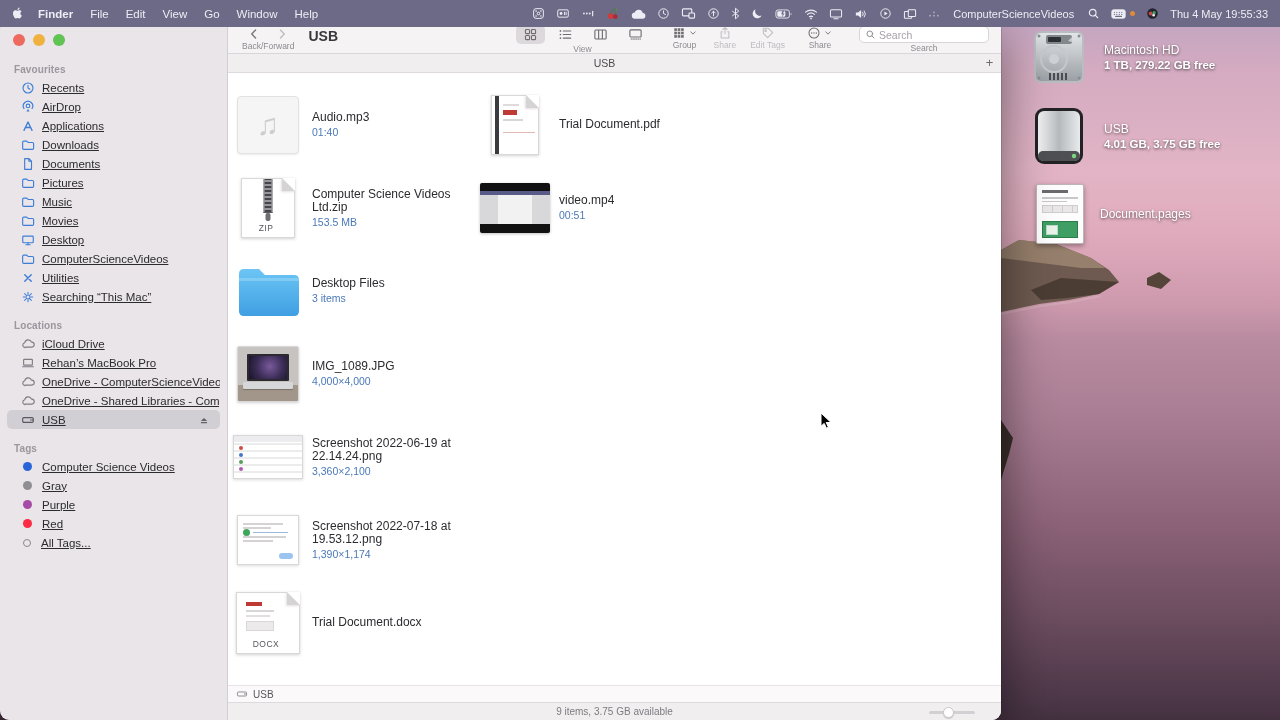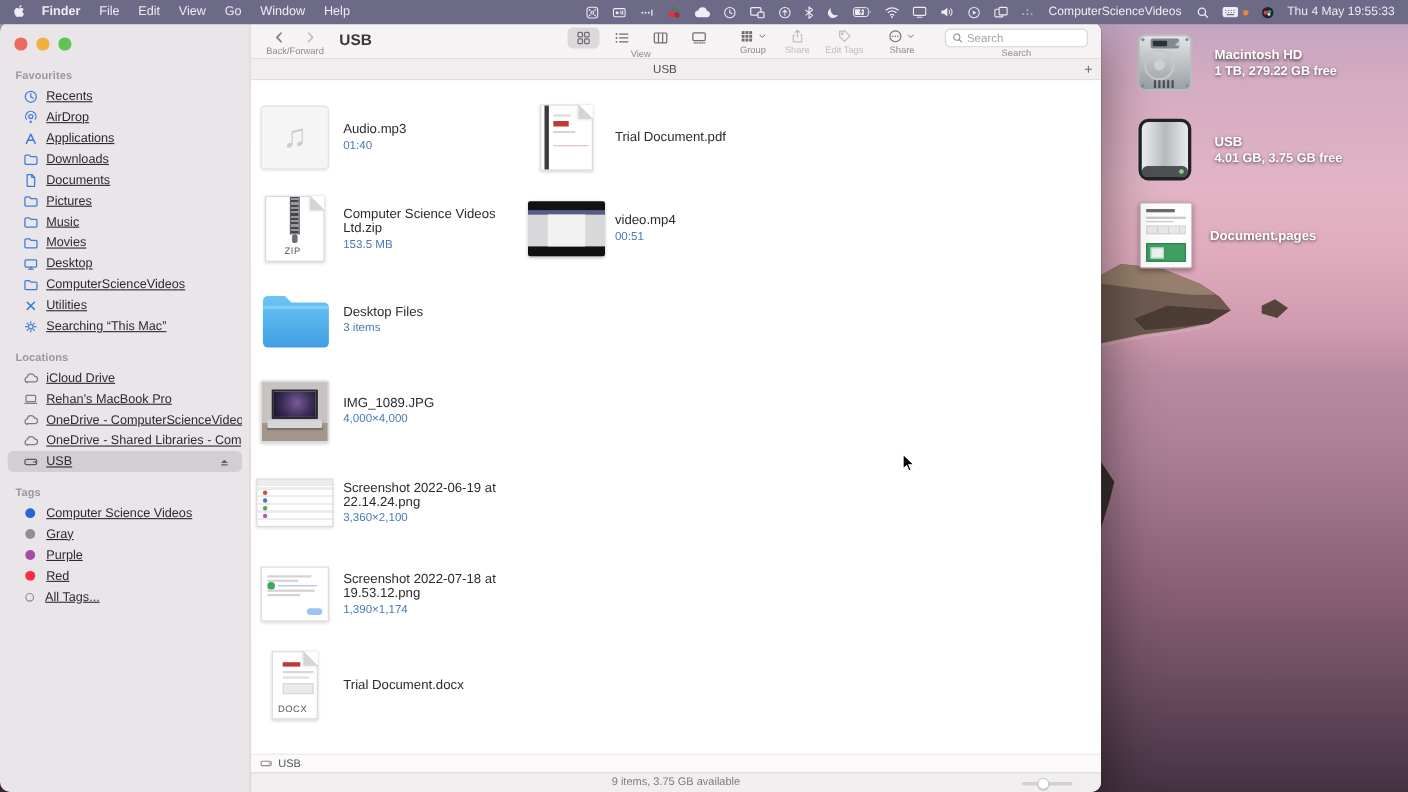--- a/index.html
+++ b/index.html
@@ -7,32 +7,32 @@
   body { font-family:"Liberation Sans",sans-serif; position:relative; background:#000; }
 
   
   .desktop { position:absolute; inset:0; z-index:0;
     background:linear-gradient(180deg,#bca2c0 0px,#d4abc1 70px,#e2b4c5 170px,#e0acbd 230px,#cf9aae 300px,#b98ba0 340px,#a87d93 420px,#8d6379 520px,#6b4c5f 620px,#4c3748 700px,#443140 720px); }
   .cliff { position:absolute; left:1001px; top:238px; width:279px; height:100px; }
   .rock-shore { position:absolute; left:1001px; top:420px; width:16px; height:60px; }
 
   
   .dicon { position:absolute; z-index:1; display:flex; align-items:center; gap:16px; color:#fff; }
-  .dlabel .nm { font-size:12px; font-weight:700; text-shadow:0 1px 3px rgba(0,0,0,.65); }
+  .dlabel .nm { font-size:12px; font-weight:400; text-shadow:0 1px 3px rgba(0,0,0,.65); }
   .dlabel .inf { font-size:11.5px; font-weight:700; text-shadow:0 1px 3px rgba(0,0,0,.65); margin-top:2px; }
   .pagesdoc { width:48px; height:60px; background:#fdfdfd; border:1px solid #bdb4b8; border-radius:2px; box-shadow:0 2px 5px rgba(0,0,0,.35); position:relative; padding:5px 5px; }
   .pagesdoc .tl { height:3px; background:#6a6a6e; width:26px; margin-bottom:4px; }
   .pagesdoc .ln { height:1.5px; background:#c9c7c9; margin:2px 0; }
   .pagesdoc .tbl { height:8px; border:1px solid #cfcdce; margin-top:3px;
      background:repeating-linear-gradient(90deg,#e9e7e8 0 9px,#cfcdce 9px 10px); }
   .pagesdoc .img { position:absolute; left:5px; bottom:5px; width:36px; height:17px; background:#3f9e63; border:1px solid #2d7c4a; }
   .pagesdoc .img:before { content:""; position:absolute; left:3px; top:3px; width:10px; height:8px; background:#e8f3ec; border:1px solid #bcd9c6; }
 
   
-  .menubar { position:absolute; left:0; top:0; width:1280px; height:22px; z-index:10;
+  .menubar { position:absolute; left:0; top:0; width:1280px; height:27px; z-index:10;
     background:#6c6a86; color:#eeecf4; display:flex; align-items:center; font-size:11.5px; padding:0 12px; }
   .menubar .mitem { margin-right:17px; white-space:nowrap; }
   .menubar .appmenu { font-weight:700; margin-right:17px; }
   .mb-right { margin-left:auto; display:flex; align-items:center; gap:11px; }
   .mb-right svg { display:block; }
   .mb-user { font-size:11px; margin:0 2px; }
   .mb-clock { font-size:11px; white-space:nowrap; }
   .orange-dot { width:5px; height:5px; border-radius:50%; background:#e08a3a; display:inline-block; margin-left:-7px; }
 
   
@@ -112,21 +112,21 @@
   .t-img .base { position:absolute; left:5px; top:35px; width:50px; height:7px; background:#d6d7d9; border-radius:1px; box-shadow:0 1px 1px rgba(0,0,0,.25); }
   .t-shot1 { width:70px; height:44px; background:#fff; border:1px solid #d9d7d8; position:relative; box-shadow:0 1px 3px rgba(0,0,0,.15);
      background-image:linear-gradient(180deg,#ececee 0 6px,transparent 6px), repeating-linear-gradient(0deg,transparent 0 5px,#ececec 5px 7px); }
   .t-shot1 .dots { position:absolute; left:5px; top:10px; width:4px; height:4px; border-radius:50%; background:#d24b42;
      box-shadow:0 7px 0 #4a74c8, 0 14px 0 #58a05a, 0 21px 0 #b05ab0; }
   .t-shot2 { width:62px; height:50px; background:#fff; border:1px solid #d9d7d8; position:relative; box-shadow:0 1px 3px rgba(0,0,0,.15); padding:5px 5px; }
   .t-shot2 .ln { height:1.8px; background:#d4d2d3; margin:2.5px 0; }
   .t-shot2 .ln.b { background:#9fb8dc; width:70%; }
   .t-shot2 .grn { position:absolute; left:5px; top:13px; width:7px; height:7px; border-radius:50%; background:#3fa45c; }
   .t-shot2 .pill { position:absolute; right:5px; bottom:5px; width:14px; height:6px; border-radius:3px; background:#9cc4f0; }
-  .t-docx { width:42px; height:62px; }
+  .t-docx { width:64px; height:62px; }
   .t-docx .red { position:absolute; left:9px; top:9px; width:16px; height:4px; background:#c03a35; }
   .t-docx .l1 { position:absolute; left:9px; top:17px; width:28px; height:2px; background:#d8d6d7; }
   .t-docx .l2 { position:absolute; left:9px; top:22px; width:24px; height:2px; background:#e0dedf; }
   .t-docx .shot { position:absolute; left:9px; top:28px; width:28px; height:10px; background:#eceaeb; border:1px solid #d8d6d7; }
 
   .cursor { position:absolute; left:592px; top:339px; z-index:20; }
 
   .pathbar { height:17px; background:#fbf9fa; border-top:1px solid #e6e2e5; display:flex; align-items:center; padding:0 8px; gap:5px; flex-shrink:0; }
   .pathbar .pi { width:12px; height:12px; color:#8d8a90; }
   .pathtext { font-size:10px; color:#57555a; }

